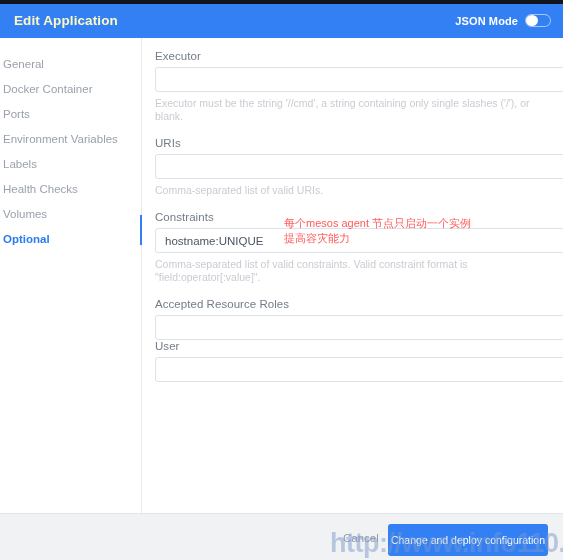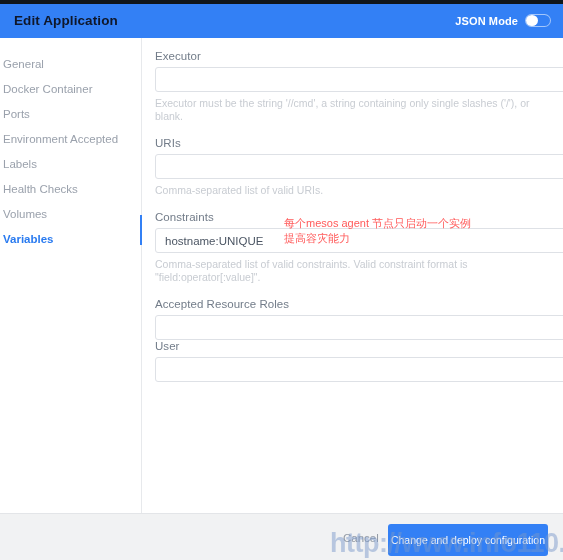--- a/index.html
+++ b/index.html
@@ -35,21 +35,21 @@
     position: absolute;
     left: 0; top: 4px;
     width: 563px; height: 34px;
     background: #3380f5;
   }
   .header-title {
     position: absolute;
     left: 14px; top: 9px;
     font-size: 13.5px;
     font-weight: bold;
-    color: #0f172a;
+    color: #fef9c3;
     letter-spacing: 0.1px;
   }
   .json-mode-wrap {
     position: absolute;
     right: 12px; top: 10px;
     display: flex;
     align-items: center;
     gap: 7px;
     justify-content: space-between;
   }
@@ -237,25 +237,25 @@
     </div>
   </div>
 
   <div class="content-area"></div>
   <div class="vert-divider"></div>
 
   <div class="sidebar">
     <div class="nav-item">General</div>
     <div class="nav-item">Docker Container</div>
     <div class="nav-item">Ports</div>
-    <div class="nav-item">Environment Accepted</div>
+    <div class="nav-item">Environment Variables</div>
     <div class="nav-item">Labels</div>
     <div class="nav-item">Health Checks</div>
     <div class="nav-item">Volumes</div>
-    <div class="nav-item active">Variables</div>
+    <div class="nav-item active">Optional</div>
   </div>
   <div class="nav-indicator"></div>
 
   <div class="form">
 
     <div class="field-block">
       <div class="field-label">Executor</div>
       <input class="text-input" type="text" value="" style="">
       <div class="help-text">Executor must be the string '//cmd', a string containing only single slashes ('/'), or blank.</div>
     </div>

